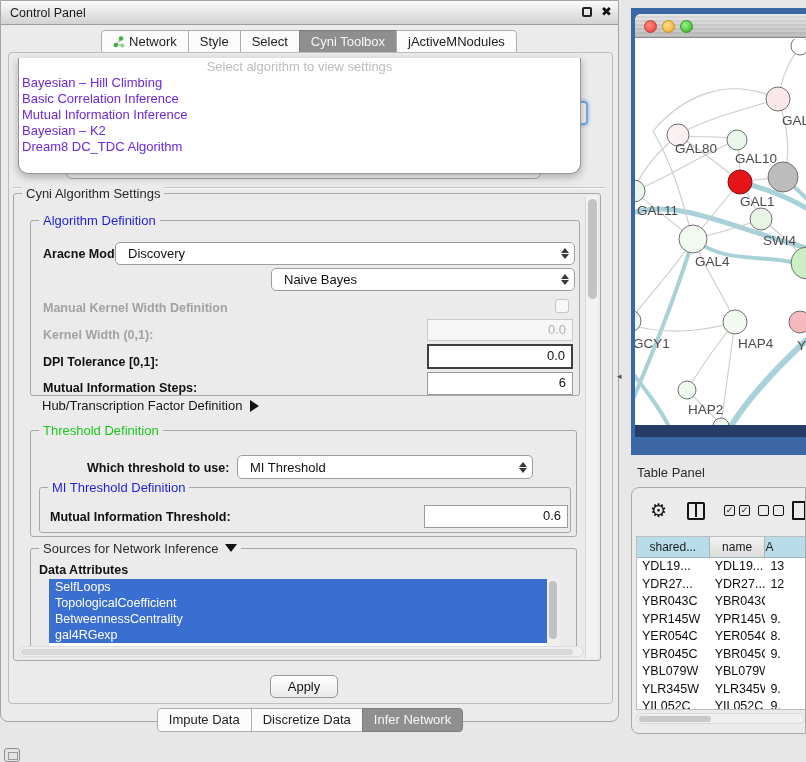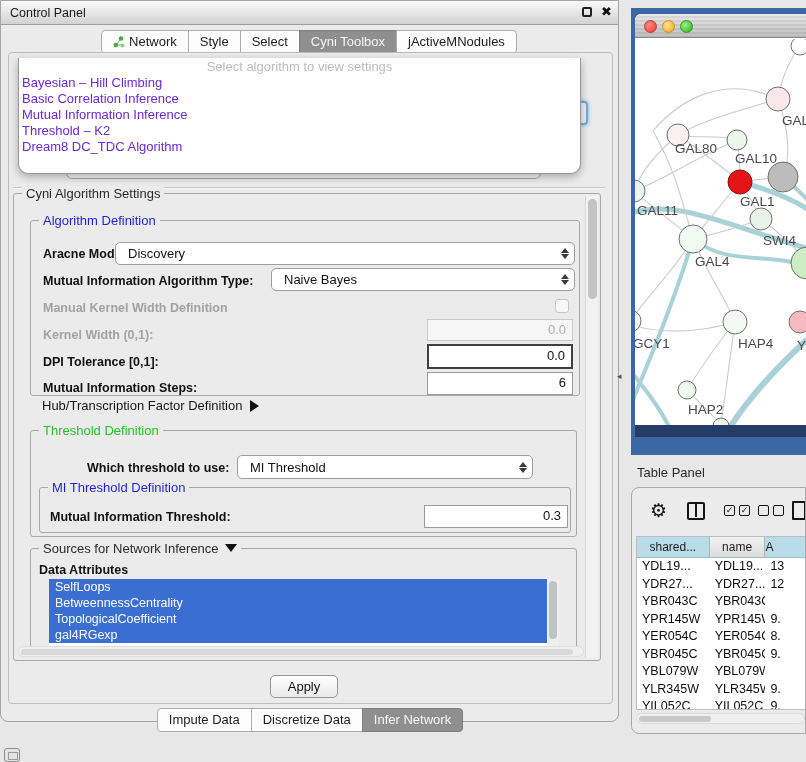--- a/index.html
+++ b/index.html
@@ -204,21 +204,21 @@
     <div class="combo-frag"></div>
     <div class="hidden-combo">gal-filtered sif default node</div>
     <div class="sep-line"></div>
 
     <div class="popup">
       <div class="popup-prompt">Select algorithm to view settings</div>
       <div id="dropdown-list">
           <div class="popup-item">Bayesian – Hill Climbing</div>
           <div class="popup-item">Basic Correlation Inference</div>
           <div class="popup-item">Mutual Information Inference</div>
-          <div class="popup-item">Threshold – K2</div>
+          <div class="popup-item">Bayesian – K2</div>
           <div class="popup-item">Dream8 DC_TDC Algorithm</div>
         </div>
     </div>
 
     <div class="groupbox settings">
       <span class="legend">Cyni Algorithm Settings</span>
       <div class="vscroll">
           <div class="thumb"></div>
         </div>
 
@@ -227,21 +227,20 @@
 
         <span class="flabel" style="left:12px; top:26px;">Aracne Mode:</span>
         <div class="combo" style="left:84px; top:21px; width:460px; height:23px;">
           <span>Discovery</span>
           <span class="spin">
               <i class="up"></i>
               <i class="dn"></i>
             </span>
         </div>
 
-        <span class="flabel" style="left:12px; top:53px;">Mutual Information Algorithm Type:</span>
         <div class="combo" style="left:240px; top:47px; width:304px; height:23px;">
           <span>Naive Bayes</span>
           <span class="spin">
               <i class="up"></i>
               <i class="dn"></i>
             </span>
         </div>
 
         <span class="flabel disabled" style="left:12px; top:80px;">Manual Kernel Width Definition</span>
         <span class="checkbox" style="left:524px; top:78px;"></span>
@@ -268,33 +267,33 @@
           <span>MI Threshold</span>
           <span class="spin">
               <i class="up"></i>
               <i class="dn"></i>
             </span>
         </div>
 
         <div class="groupbox midef">
           <span class="legend blue">MI Threshold Definition</span>
           <span class="flabel" style="left:10px; top:22px;">Mutual Information Threshold:</span>
-          <div class="field" style="left:384px; top:17px; width:144px; height:23px;">0.3</div>
+          <div class="field" style="left:384px; top:17px; width:144px; height:23px;">0.6</div>
         </div>
       </div>
 
       <div class="groupbox sources">
         <span class="legend">
           <span>Sources for Network Inference</span><span class="tri-down"></span>
         </span>
         <span class="flabel" style="left:8px; top:14px;">Data Attributes</span>
         <div class="attrlist" id="attr-list">
             <div class="attr-item">SelfLoops</div>
+            <div class="attr-item">TopologicalCoefficient</div>
             <div class="attr-item">BetweennessCentrality</div>
-            <div class="attr-item">TopologicalCoefficient</div>
             <div class="attr-item">gal4RGexp</div>
           </div>
         <div class="attr-scroll" style="left:516px; top:30px;">
             <div class="thumb"></div>
           </div>
       </div>
 
       <div class="hscroll">
           <div class="thumb"></div>
         </div>

